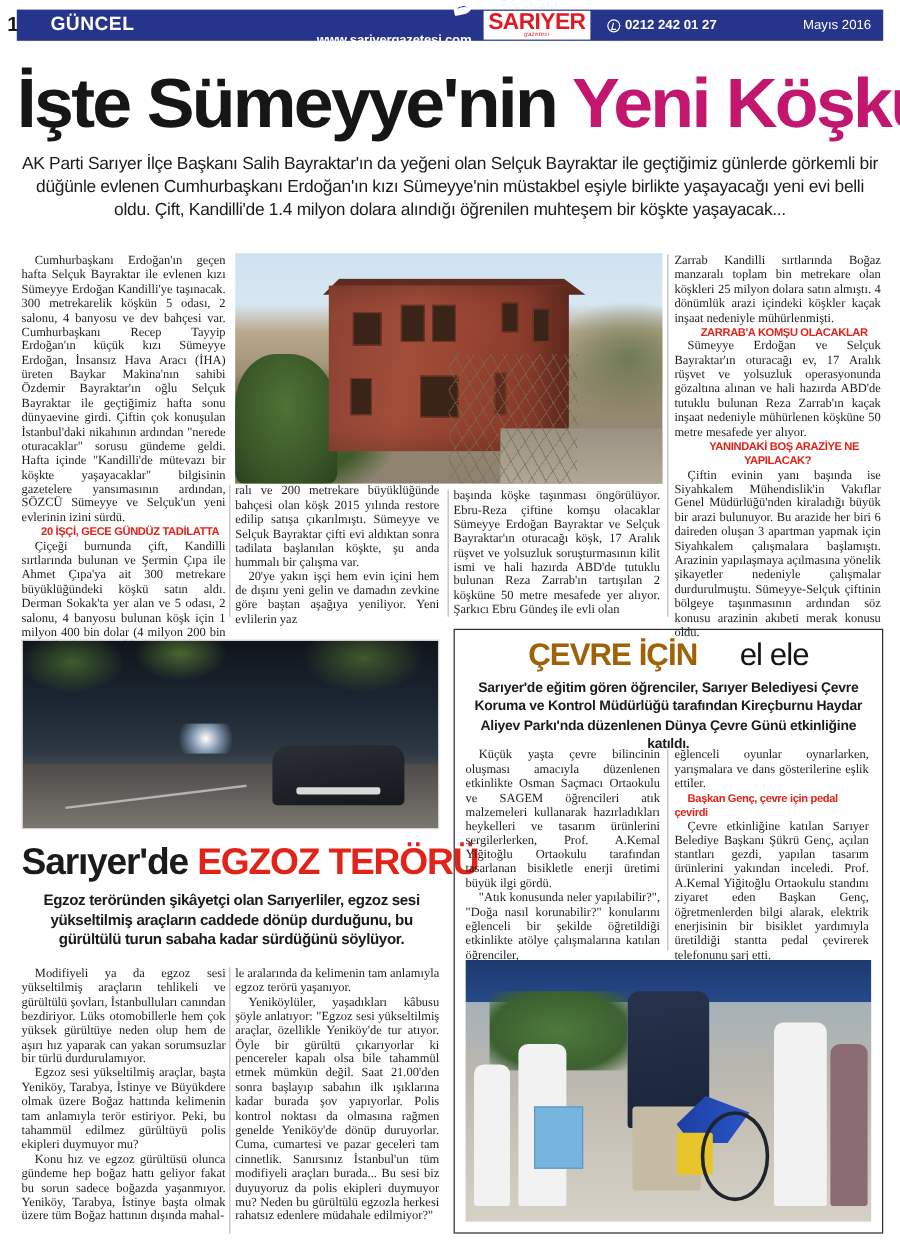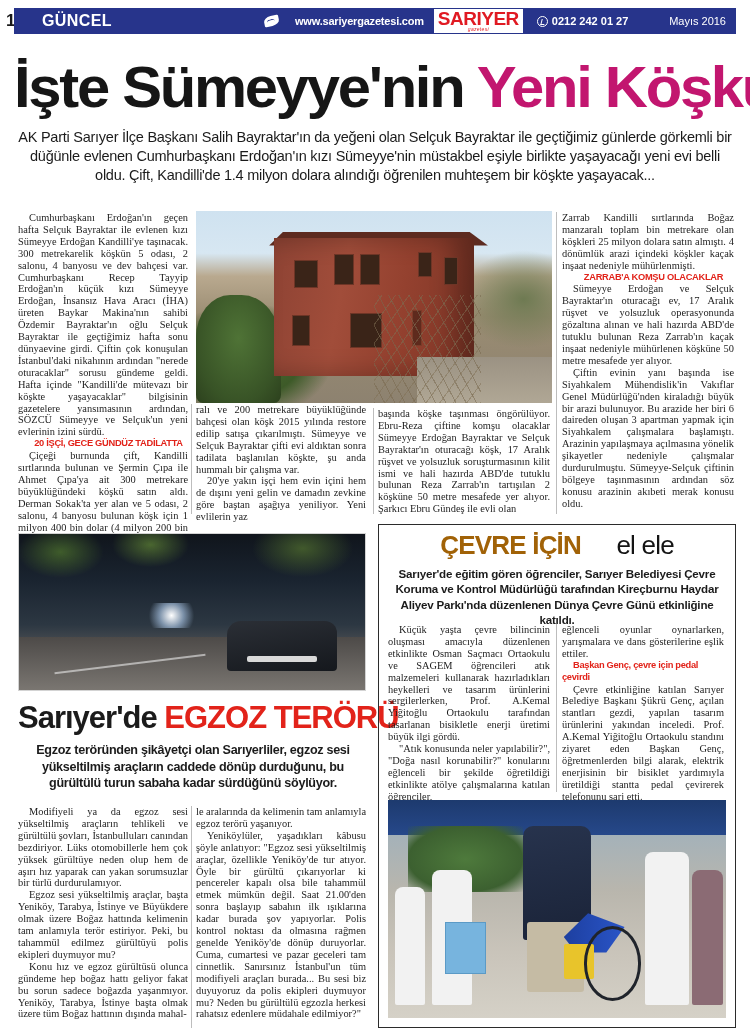--- a/index.html
+++ b/index.html
@@ -26,22 +26,23 @@
     font-weight: bold; font-size: 17px;
     display: flex; align-items: center; justify-content: center;
     letter-spacing: -0.5px;
   }
   .mh-section {
     color: #ffffff; font-weight: bold; font-size: 16px;
     letter-spacing: 0.4px;
     margin-left: 28px;
   }
   .mh-web {
-    display: flex; align-items: center; gap: 16px;
+    display: flex; align-items: flex-end; gap: 16px;
     margin-left: 152px;
+    flex-direction: column;
   }
   .mh-web-ico {
     width: 15px; height: 10px;
     background: #ffffff;
     border-radius: 50% 10% 50% 10%;
     transform: rotate(-12deg);
     position: relative;
   }
   .mh-web-ico:after {
     content:""; position:absolute; left:3px; top:3px;
@@ -343,20 +344,21 @@
 </div>
 
 <div class="col" id="t-col3">
   <p class="noind">başında köşke taşınması öngörülüyor. Ebru-Reza çiftine komşu olacaklar Sümeyye Erdoğan Bayraktar ve Selçuk Bayraktar'ın oturacağı köşk, 17 Aralık rüşvet ve yolsuzluk soruşturmasının kilit ismi ve hali hazırda ABD'de tutuklu bulunan Reza Zarrab'ın tartışılan 2 köşküne 50 metre mesafede yer alıyor. Şarkıcı Ebru Gündeş ile evli olan</p>
 </div>
 
 <div class="col" id="t-col4">
   <p class="noind">Zarrab Kandilli sırtlarında Boğaz manzaralı toplam bin metrekare olan köşkleri 25 milyon dolara satın almıştı. 4 dönümlük arazi içindeki köşkler kaçak inşaat nedeniyle mühürlenmişti.</p>
   <p class="redhead">ZARRAB'A KOMŞU OLACAKLAR</p>
   <p>Sümeyye Erdoğan ve Selçuk Bayraktar'ın oturacağı ev, 17 Aralık rüşvet ve yolsuzluk operasyonunda gözaltına alınan ve hali hazırda ABD'de tutuklu bulunan Reza Zarrab'ın kaçak inşaat nedeniyle mühürlenen köşküne 50 metre mesafede yer alıyor.</p>
+  <p class="redhead">YANINDAKİ BOŞ ARAZİYE NE YAPILACAK?</p>
   <p>Çiftin evinin yanı başında ise Siyahkalem Mühendislik'in Vakıflar Genel Müdürlüğü'nden kiraladığı büyük bir arazi bulunuyor. Bu arazide her biri 6 daireden oluşan 3 apartman yapmak için Siyahkalem çalışmalara başlamıştı. Arazinin yapılaşmaya açılmasına yönelik şikayetler nedeniyle çalışmalar durdurulmuştu. Sümeyye-Selçuk çiftinin bölgeye taşınmasının ardından söz konusu arazinin akıbeti merak konusu oldu.</p>
 </div>
 
 <div class="photo-night">
   <div class="pn-trees"></div>
   <div class="pn-glow"></div>
   <div class="pn-road"></div>
   <div class="pn-lane"></div>
   <div class="pn-car"></div>
 </div>

